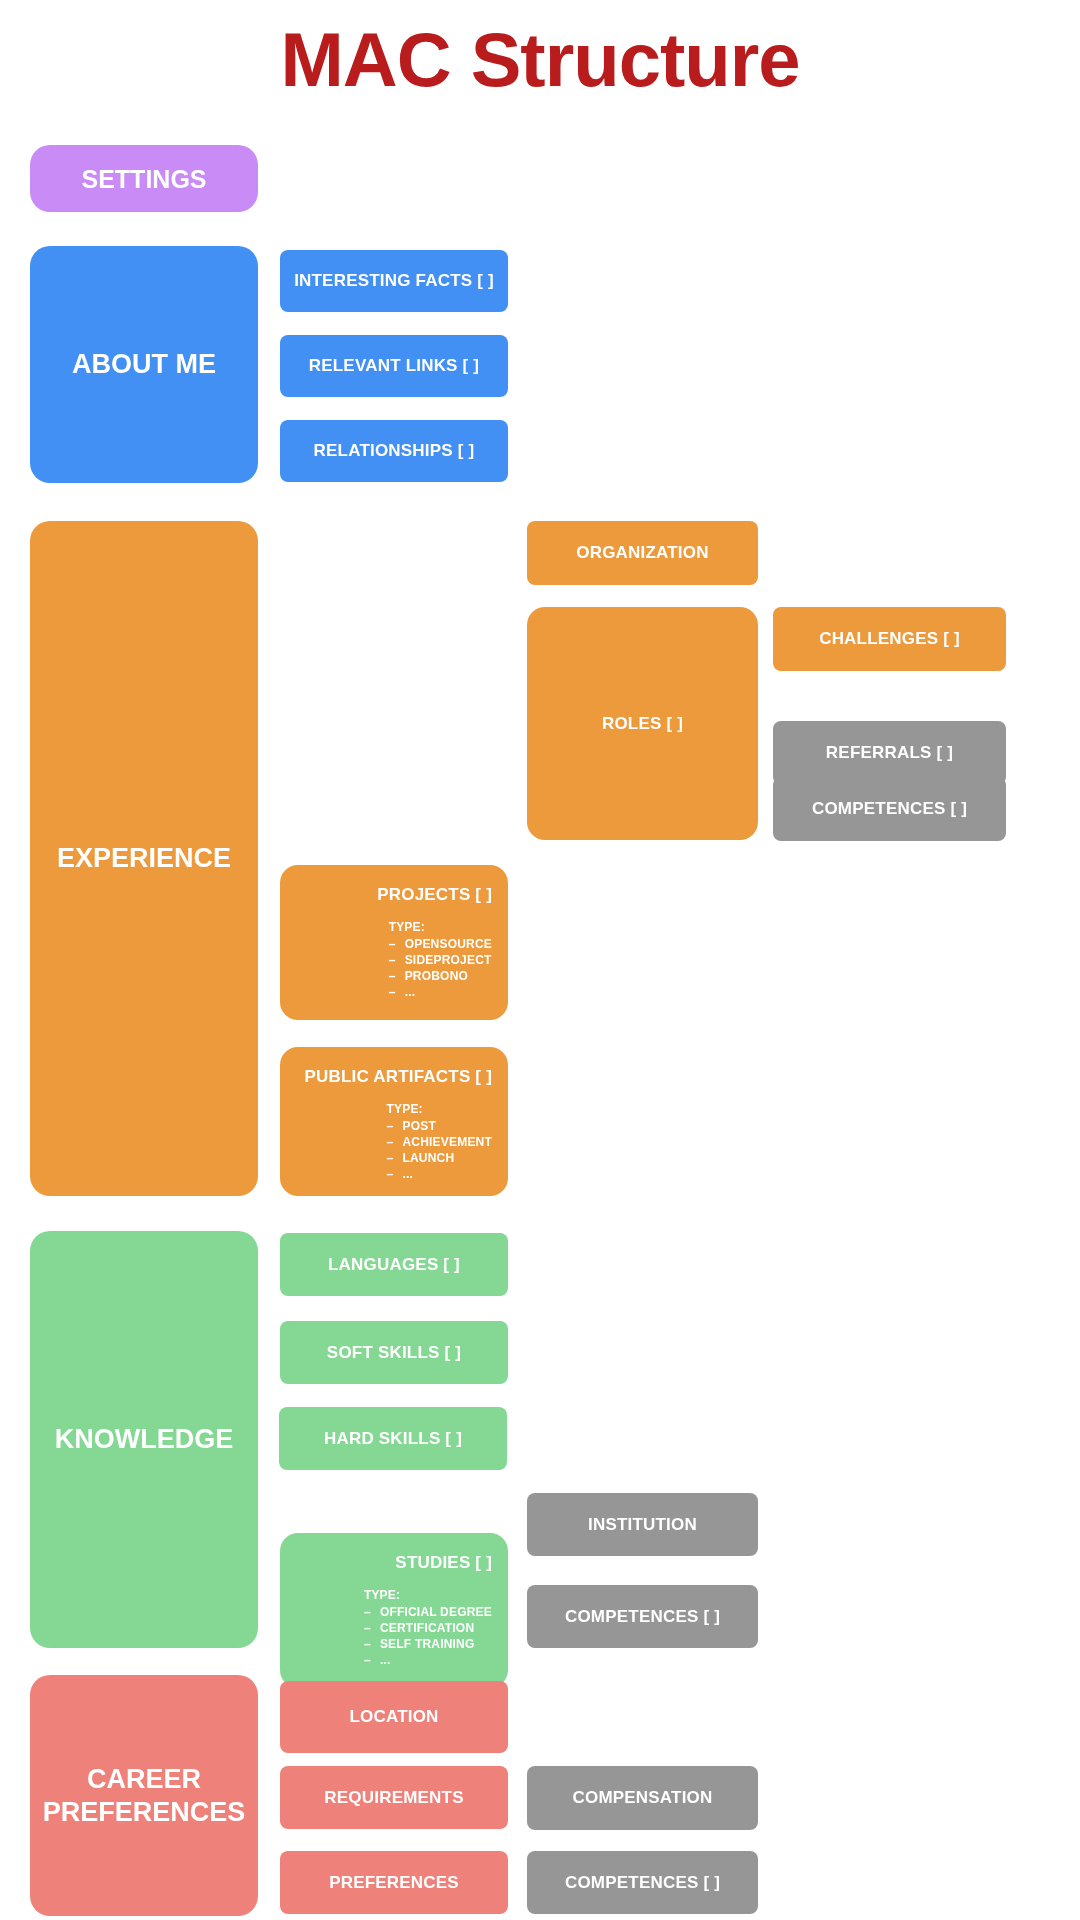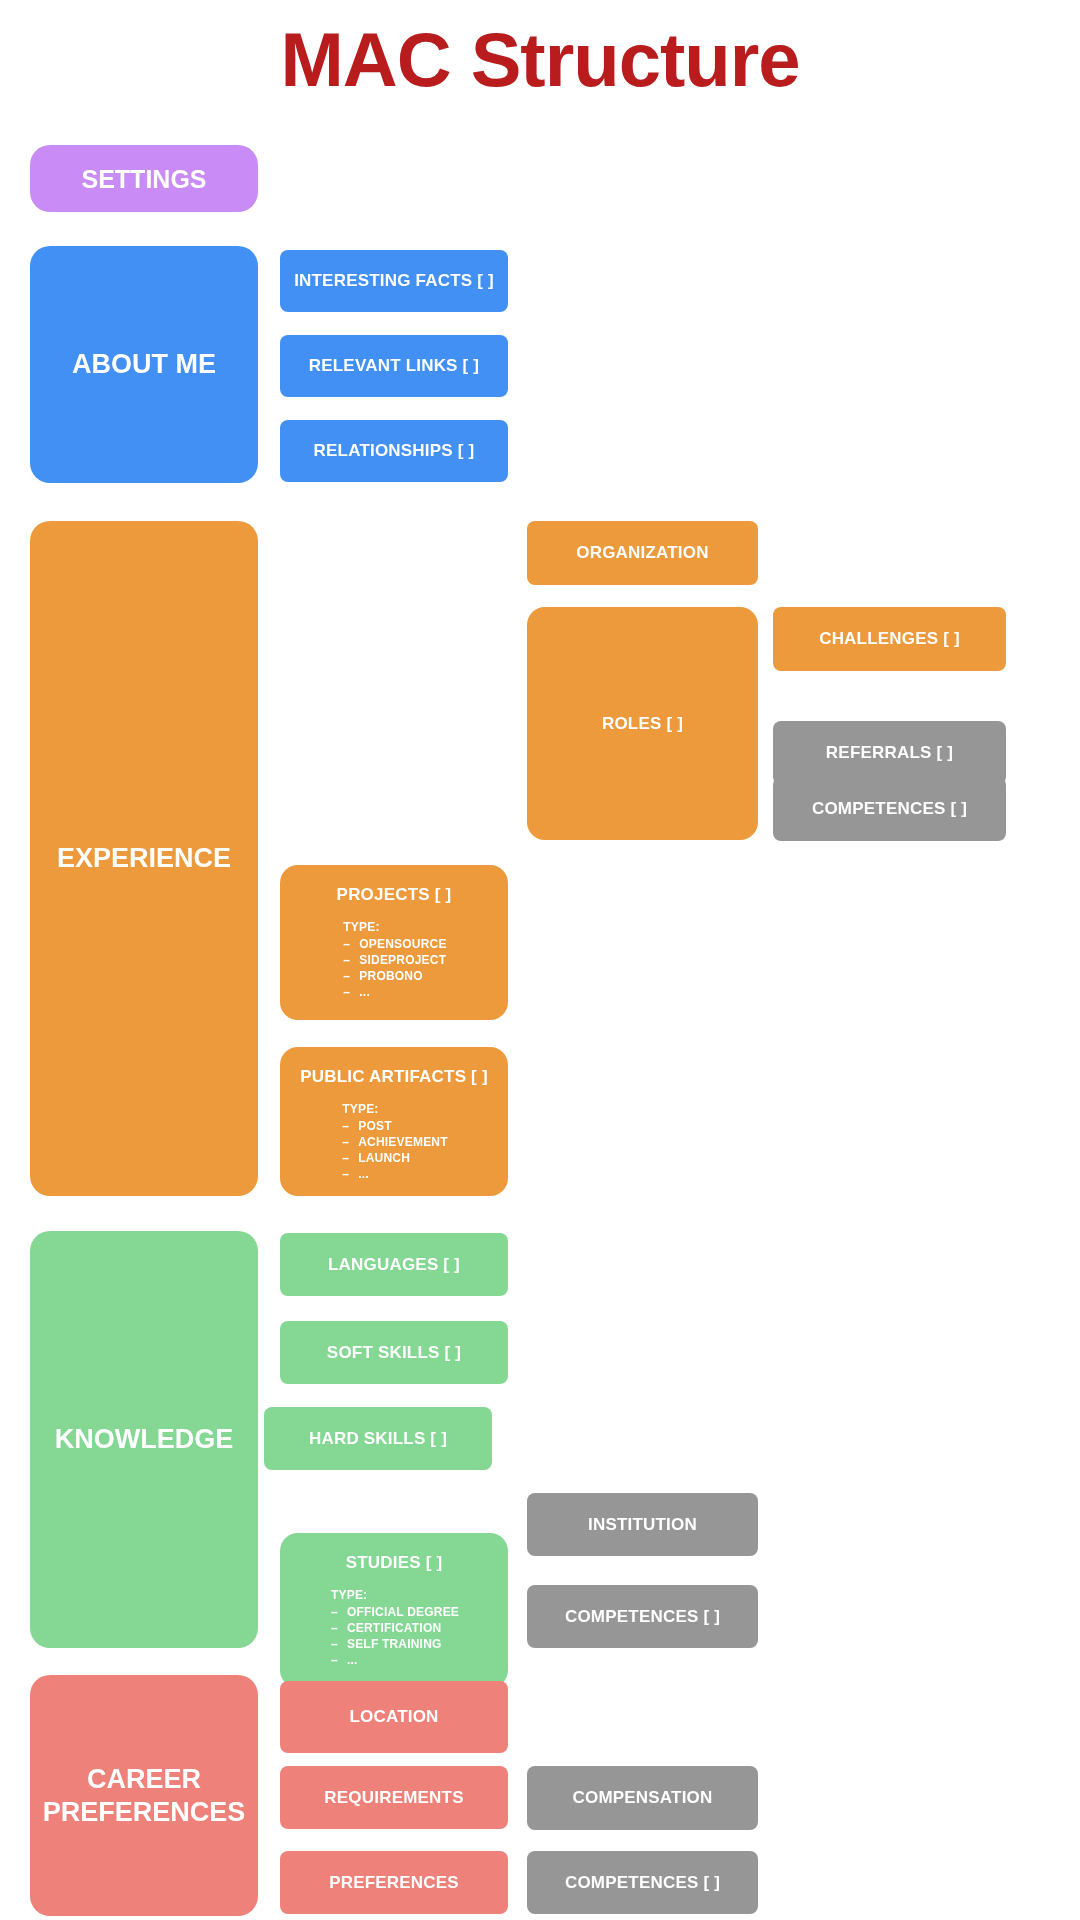--- a/index.html
+++ b/index.html
@@ -39,21 +39,21 @@
     padding: 0 14px;
   }
   .sub-block {
     border-radius: 8px;
     font-size: 17px;
     letter-spacing: 0.2px;
     padding: 0 10px;
   }
   .typed-block {
     flex-direction: column;
-    align-items: center;
+    align-items: flex-end;
     justify-content: flex-start;
     padding: 20px 16px 0 16px;
   }
   .typed-title {
     font-size: 17px;
     font-weight: 700;
     text-align: center;
     margin-bottom: 14px;
   }
   .type-list {
@@ -164,21 +164,21 @@
 
   <div class="block main-block green" style="left:30px; top:1231px; width:228px; height:417px;">
     <span>KNOWLEDGE</span>
   </div>
   <div class="block sub-block green" style="left:280px; top:1233px; width:228px; height:63px;">
     <span>LANGUAGES [ ]</span>
   </div>
   <div class="block sub-block green" style="left:280px; top:1321px; width:228px; height:63px;">
     <span>SOFT SKILLS [ ]</span>
   </div>
-  <div class="block sub-block green" style="left:264px; top:1407px; width:228px; height:63px;">
+  <div class="block sub-block green" style="left:279px; top:1407px; width:228px; height:63px;">
     <span>HARD SKILLS [ ]</span>
   </div>
 
   <div class="block sub-block green typed-block" style="left:280px; top:1493px; width:228px; height:155px; border-radius:18px;margin-top:40px;">
     <div class="typed-title">STUDIES [ ]</div>
     <div class="type-list">
       <div class="type-label">TYPE:</div>
       <div class="type-item">
           <span class="dash">–</span>
           <span>OFFICIAL DEGREE</span>

